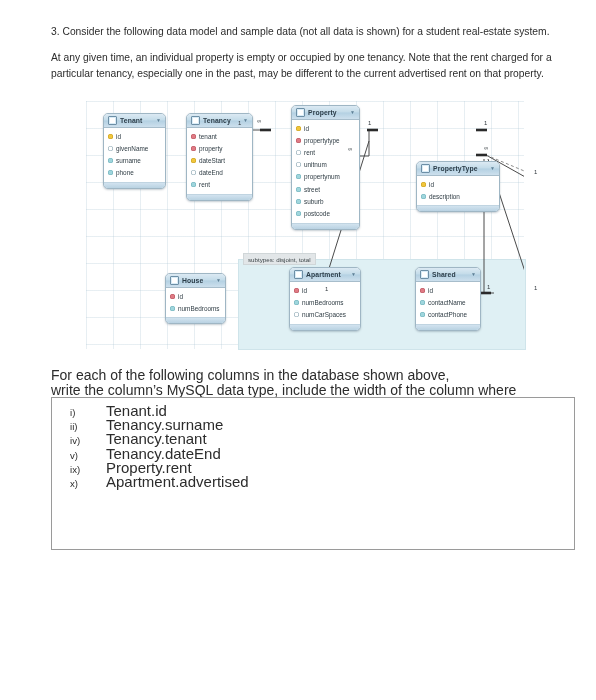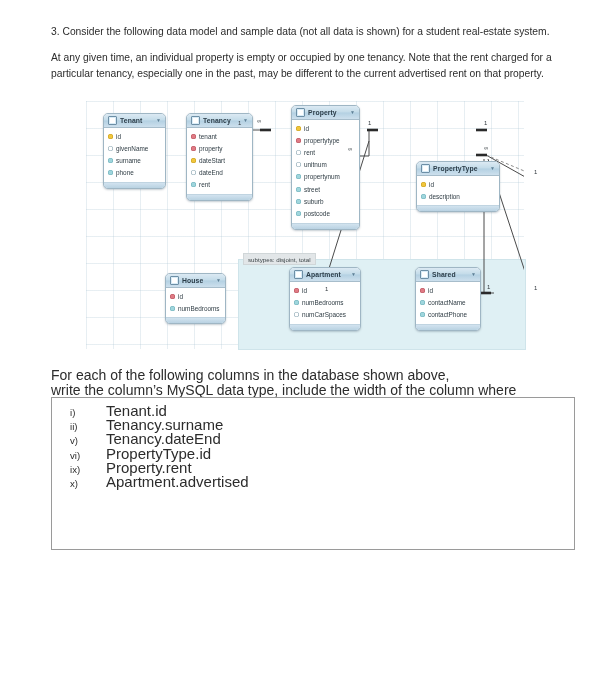--- a/index.html
+++ b/index.html
@@ -325,28 +325,28 @@
   <div class="listbox">
     <div class="li" style="margin-top:4px;">
         <span class="rn">i)</span>
         <span class="tx">Tenant.id</span>
       </div>
     <div class="li">
         <span class="rn">ii)</span>
         <span class="tx">Tenancy.surname</span>
       </div>
     <div class="li">
+        <span class="rn">iv)</span>
+        <span class="tx">Tenancy.tenant</span>
+      </div>
+    <div class="li">
         <span class="rn">v)</span>
         <span class="tx">Tenancy.dateEnd</span>
       </div>
     <div class="li">
-        <span class="rn">vi)</span>
-        <span class="tx">PropertyType.id</span>
-      </div>
-    <div class="li">
         <span class="rn">ix)</span>
         <span class="tx">Property.rent</span>
       </div>
     <div class="li">
         <span class="rn">x)</span>
         <span class="tx">Apartment.advertised</span>
       </div>
   </div>
 
 </div>

